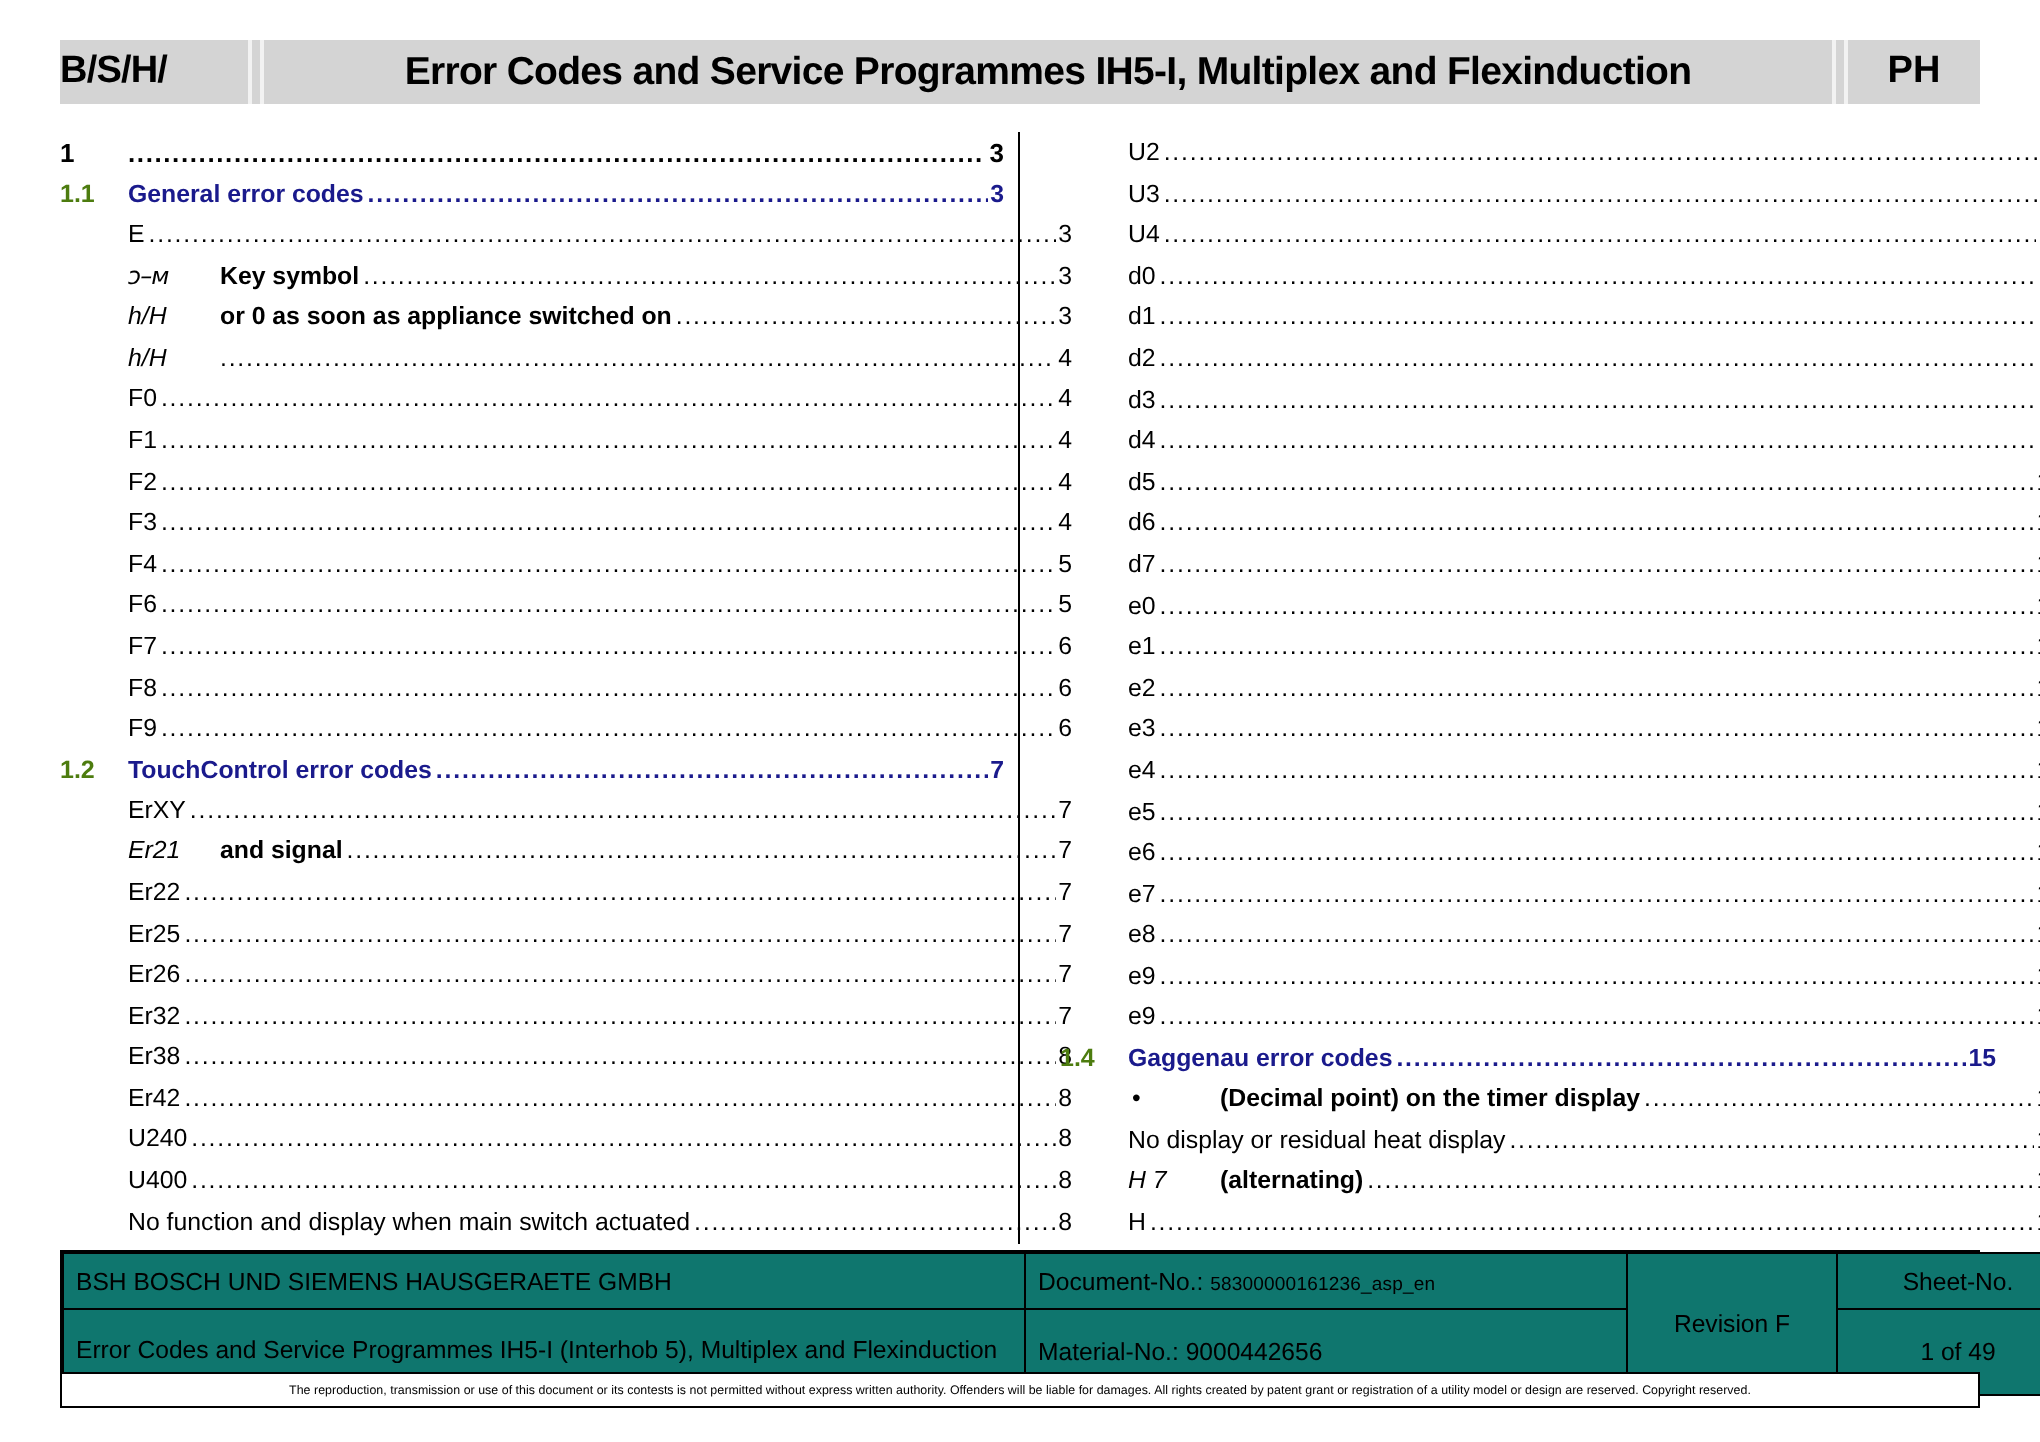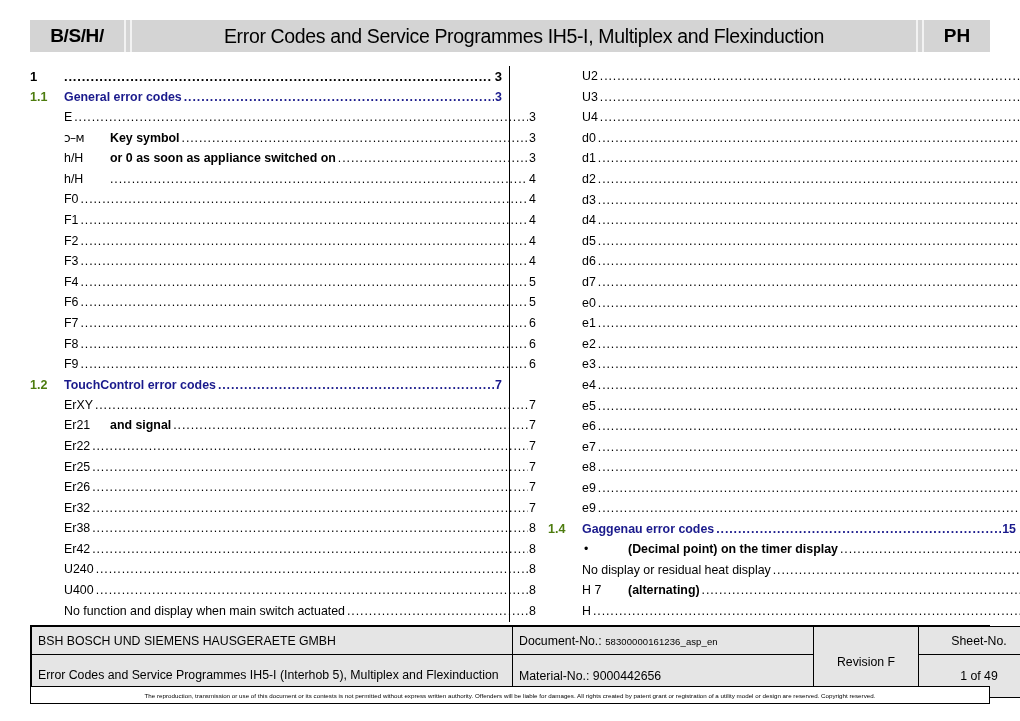--- a/index.html
+++ b/index.html
@@ -32,63 +32,62 @@
     width: 960px;
     height: 32px;
     background: #d4d4d4;
     border-bottom: 2px solid #ffffff;
     display: flex;
     align-items: center;
   }
   .hdr-brand {
     width: 94px;
     flex: 0 0 94px;
-    text-align: center;
     font-size: 19px;
     font-weight: bold;
     letter-spacing: -0.4px;
     color: #000;
   }
   .hdr-sep {
     flex: 0 0 2px;
     width: 2px;
     height: 32px;
     background: #f2f2f2;
   }
   .hdr-gap {
     flex: 0 0 4px;
     width: 4px;
     height: 32px;
   }
   .hdr-title {
     flex: 1 1 auto;
     text-align: center;
     font-size: 19.5px;
-    font-weight: normal;
+    font-weight: bold;
     letter-spacing: -0.35px;
     color: #000;
     white-space: nowrap;
   }
   .hdr-dept {
     flex: 0 0 66px;
     width: 66px;
     text-align: center;
     font-size: 19px;
     font-weight: bold;
     color: #000;
   }
 
   
   .toc {
     position: absolute;
     top: 70px;
     height: 548px;
   }
   .toc-left  { left: 30px;  width: 472px; }
-  .toc-right { left: 548px; width: 468px; }
+  .toc-right { left: 530px; width: 468px; }
 
   .col-divider {
     position: absolute;
     left: 509px;
     top: 66px;
     width: 1px;
     height: 556px;
     background: #000000;
   }
 
@@ -127,20 +126,21 @@
     font-weight: bold;
   }
   .code {
     flex: 0 0 auto;
     font-size: 12.4px;
     padding-right: 2px;
   }
   .code-w {
     flex: 0 0 44px;
     width: 44px;
+    font-style: italic;
   }
   .dots {
     flex: 1 1 auto;
     min-width: 4px;
     overflow: hidden;
     font-size: 12.4px;
     letter-spacing: 0.9px;
     white-space: nowrap;
   }
   .pg {
@@ -190,21 +190,21 @@
     width: 100%;
     border-collapse: collapse;
     table-layout: fixed;
   }
   .ftbl td {
     border: 1px solid #000000;
     padding: 3px 6px;
     font-size: 12.3px;
     vertical-align: middle;
     color: #000;
-    background: #e5e5e5;
+    background: #0f766e;
   }
   .c-company { width: 468px; height: 21px; }
   .c-docno   { width: 288px; }
   .c-rev     { width: 92px;  text-align: center; }
   .c-sheet   { width: 108px; text-align: center; }
   .c-title   { height: 36px; line-height: 1.25; margin-top: 44px; }
   .small-mono {
     font-size: 9.5px;
     letter-spacing: 0.1px;
   }

